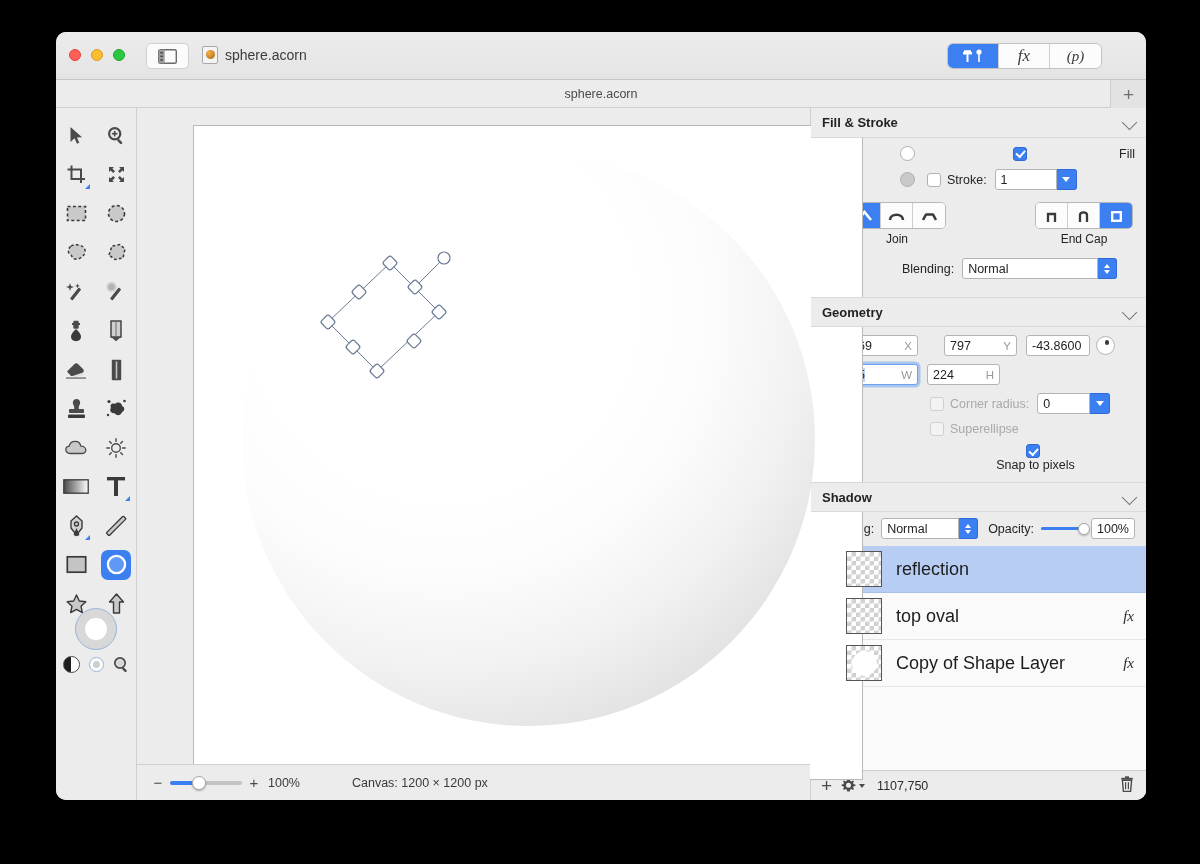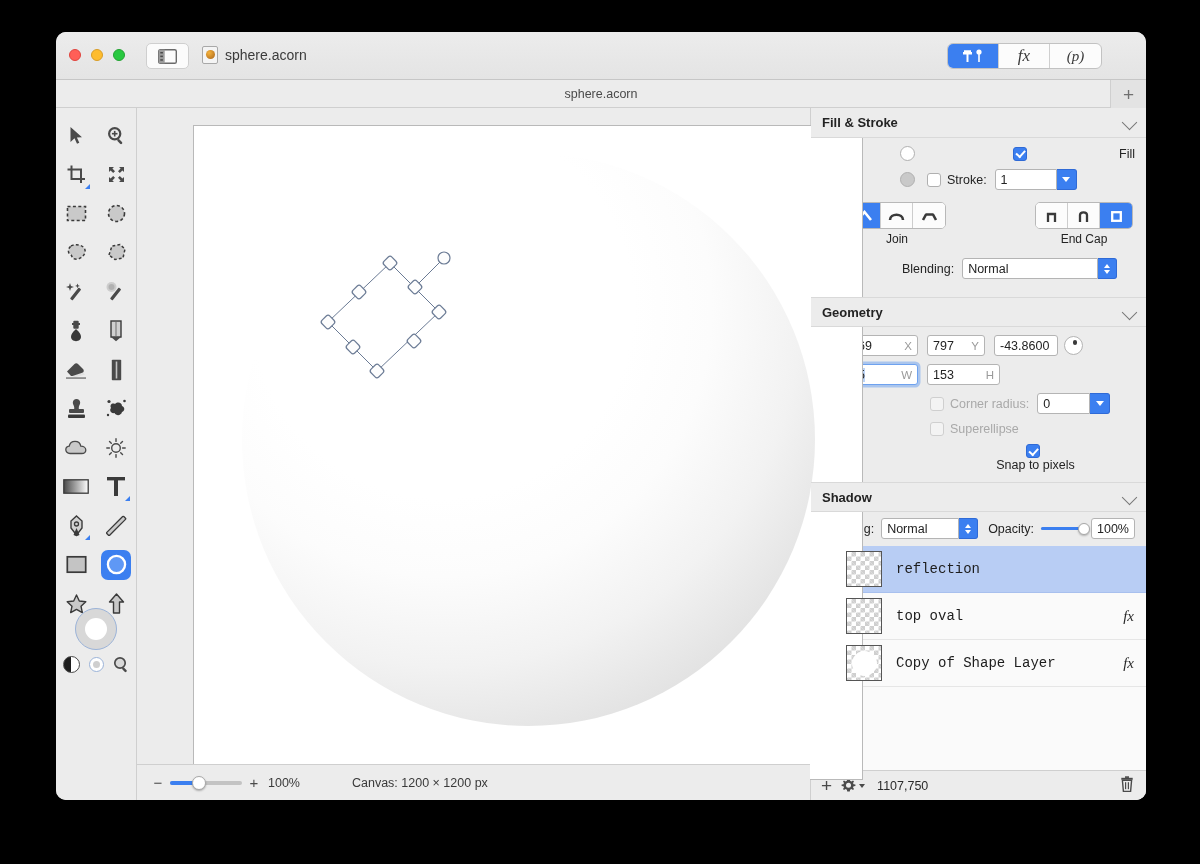--- a/index.html
+++ b/index.html
@@ -386,21 +386,21 @@
       linear-gradient(45deg, #cfcfcf 25%, #fff 25%, #fff 75%, #cfcfcf 75%);
     background-size: 9px 9px;
     background-position: 0 0, 4.5px 4.5px;
     position: relative; overflow: hidden;
   }
   .thumb .circ {
     position: absolute; left: 5px; top: 5px;
     width: 25px; height: 25px; border-radius: 50%;
     background: #fff;
   }
-  .layer-name { margin-left: 14px; font-size: 14px; color: #1d1d1d; font-family: Liberation Mono, monospace; }
+  .layer-name { margin-left: 14px; font-size: 18px; color: #1d1d1d; }
   .layer-fx { margin-left: auto; font-family: "Liberation Serif", serif; font-style: italic; font-size: 15px; color: #2a2a2a; }
 
   #layer-toolbar {
     height: 30px;
     background: #ececec;
     border-top: 1px solid #cfcfcf;
     display: flex; align-items: center;
     padding: 0 12px 0 10px;
     gap: 9px;
   }
@@ -819,37 +819,37 @@
         <span>Geometry</span>
         <span class="chev"></span>
       </div>
       <div class="section">
 
         <div class="row" style="padding-left:23px;">
           <span class="field" style="width:73px;">
             <span>369</span>
             <span class="suffix">X</span>
           </span>
-          <span class="field" style="width:58px;margin-left:9px;">
+          <span class="field" style="width:73px;margin-left:26px;">
             <span>797</span>
             <span class="suffix">Y</span>
           </span>
           <span class="field" style="width:64px;margin-left:9px;overflow:hidden;">
             <span>-43.8600</span>
           </span>
           <span class="angle-dial"></span>
         </div>
 
         <div class="row" style="padding-left:23px;">
           <span class="field focused" style="width:73px;">
             <span class="hl">55</span>
             <span class="suffix">W</span>
           </span>
           <span class="field" style="width:73px;margin-left:9px;">
-            <span>153</span>
+            <span>224</span>
             <span class="suffix">H</span>
           </span>
         </div>
 
         <div class="row" style="padding-left:108px;">
           <span class="cb dim"></span>
           <span class="cb-label dim">Corner radius:</span>
           <span style="display:flex;margin-left:8px;">
             <span class="field" style="width:53px;border-radius:3px 0 0 3px;">0</span>
             <span class="stepper-btn">

